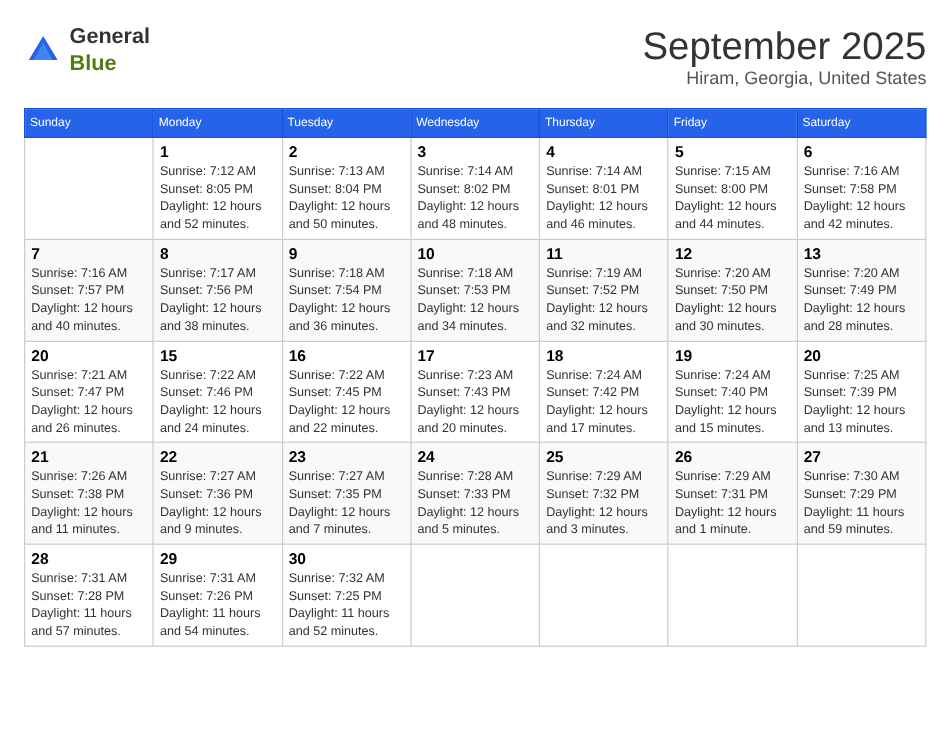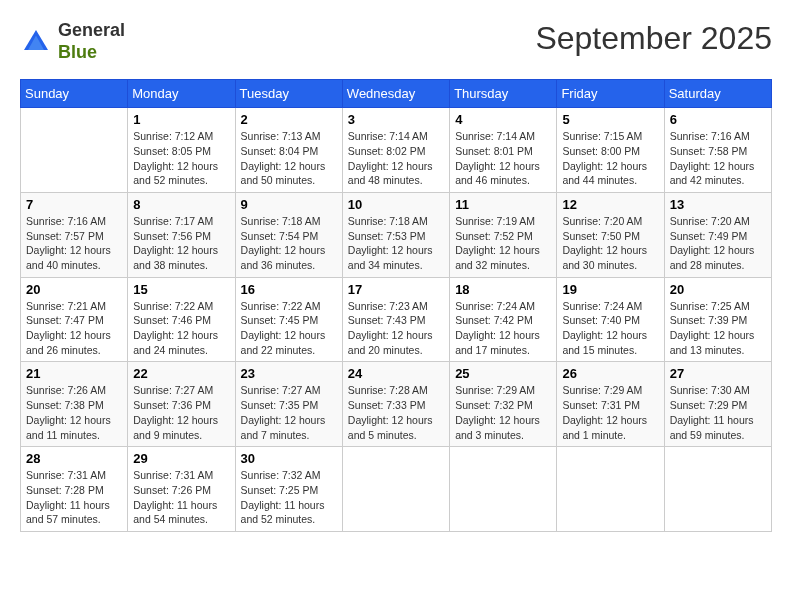--- a/index.html
+++ b/index.html
@@ -48,21 +48,21 @@
     table {
       width: 100%;
       border-collapse: collapse;
       font-size: 11px;
     }
     thead tr th {
       background-color: #2563eb;
       color: #fff;
       padding: 6px 4px;
       text-align: left;
-      font-size: 13px;
+      font-size: 10px;
       font-weight: normal;
       border: 1px solid #1d4ed8;
     }
     tbody tr td {
       border: 1px solid #ccc;
       vertical-align: top;
       padding: 4px 5px;
       height: 80px;
       width: 107px;
     }
@@ -96,20 +96,21 @@
       <polygon points="20,5 35,30 5,30" fill="#2563eb"></polygon>
       <polygon points="20,12 30,30 10,30" fill="#60a5fa" opacity="0.5"></polygon>
     </svg>
     <div class="logo-text">
       <div class="general">General</div>
       <div class="blue">Blue</div>
     </div>
   </div>
   <div class="title-block">
     <div class="month-title">September 2025</div>
+    <div class="location">Hiram, Georgia, United States</div>
   </div>
 </div>
 
 <table>
   <thead>
     <tr>
     <th>Sunday</th>
         <th>Monday</th>
         <th>Tuesday</th>
         <th>Wednesday</th>

